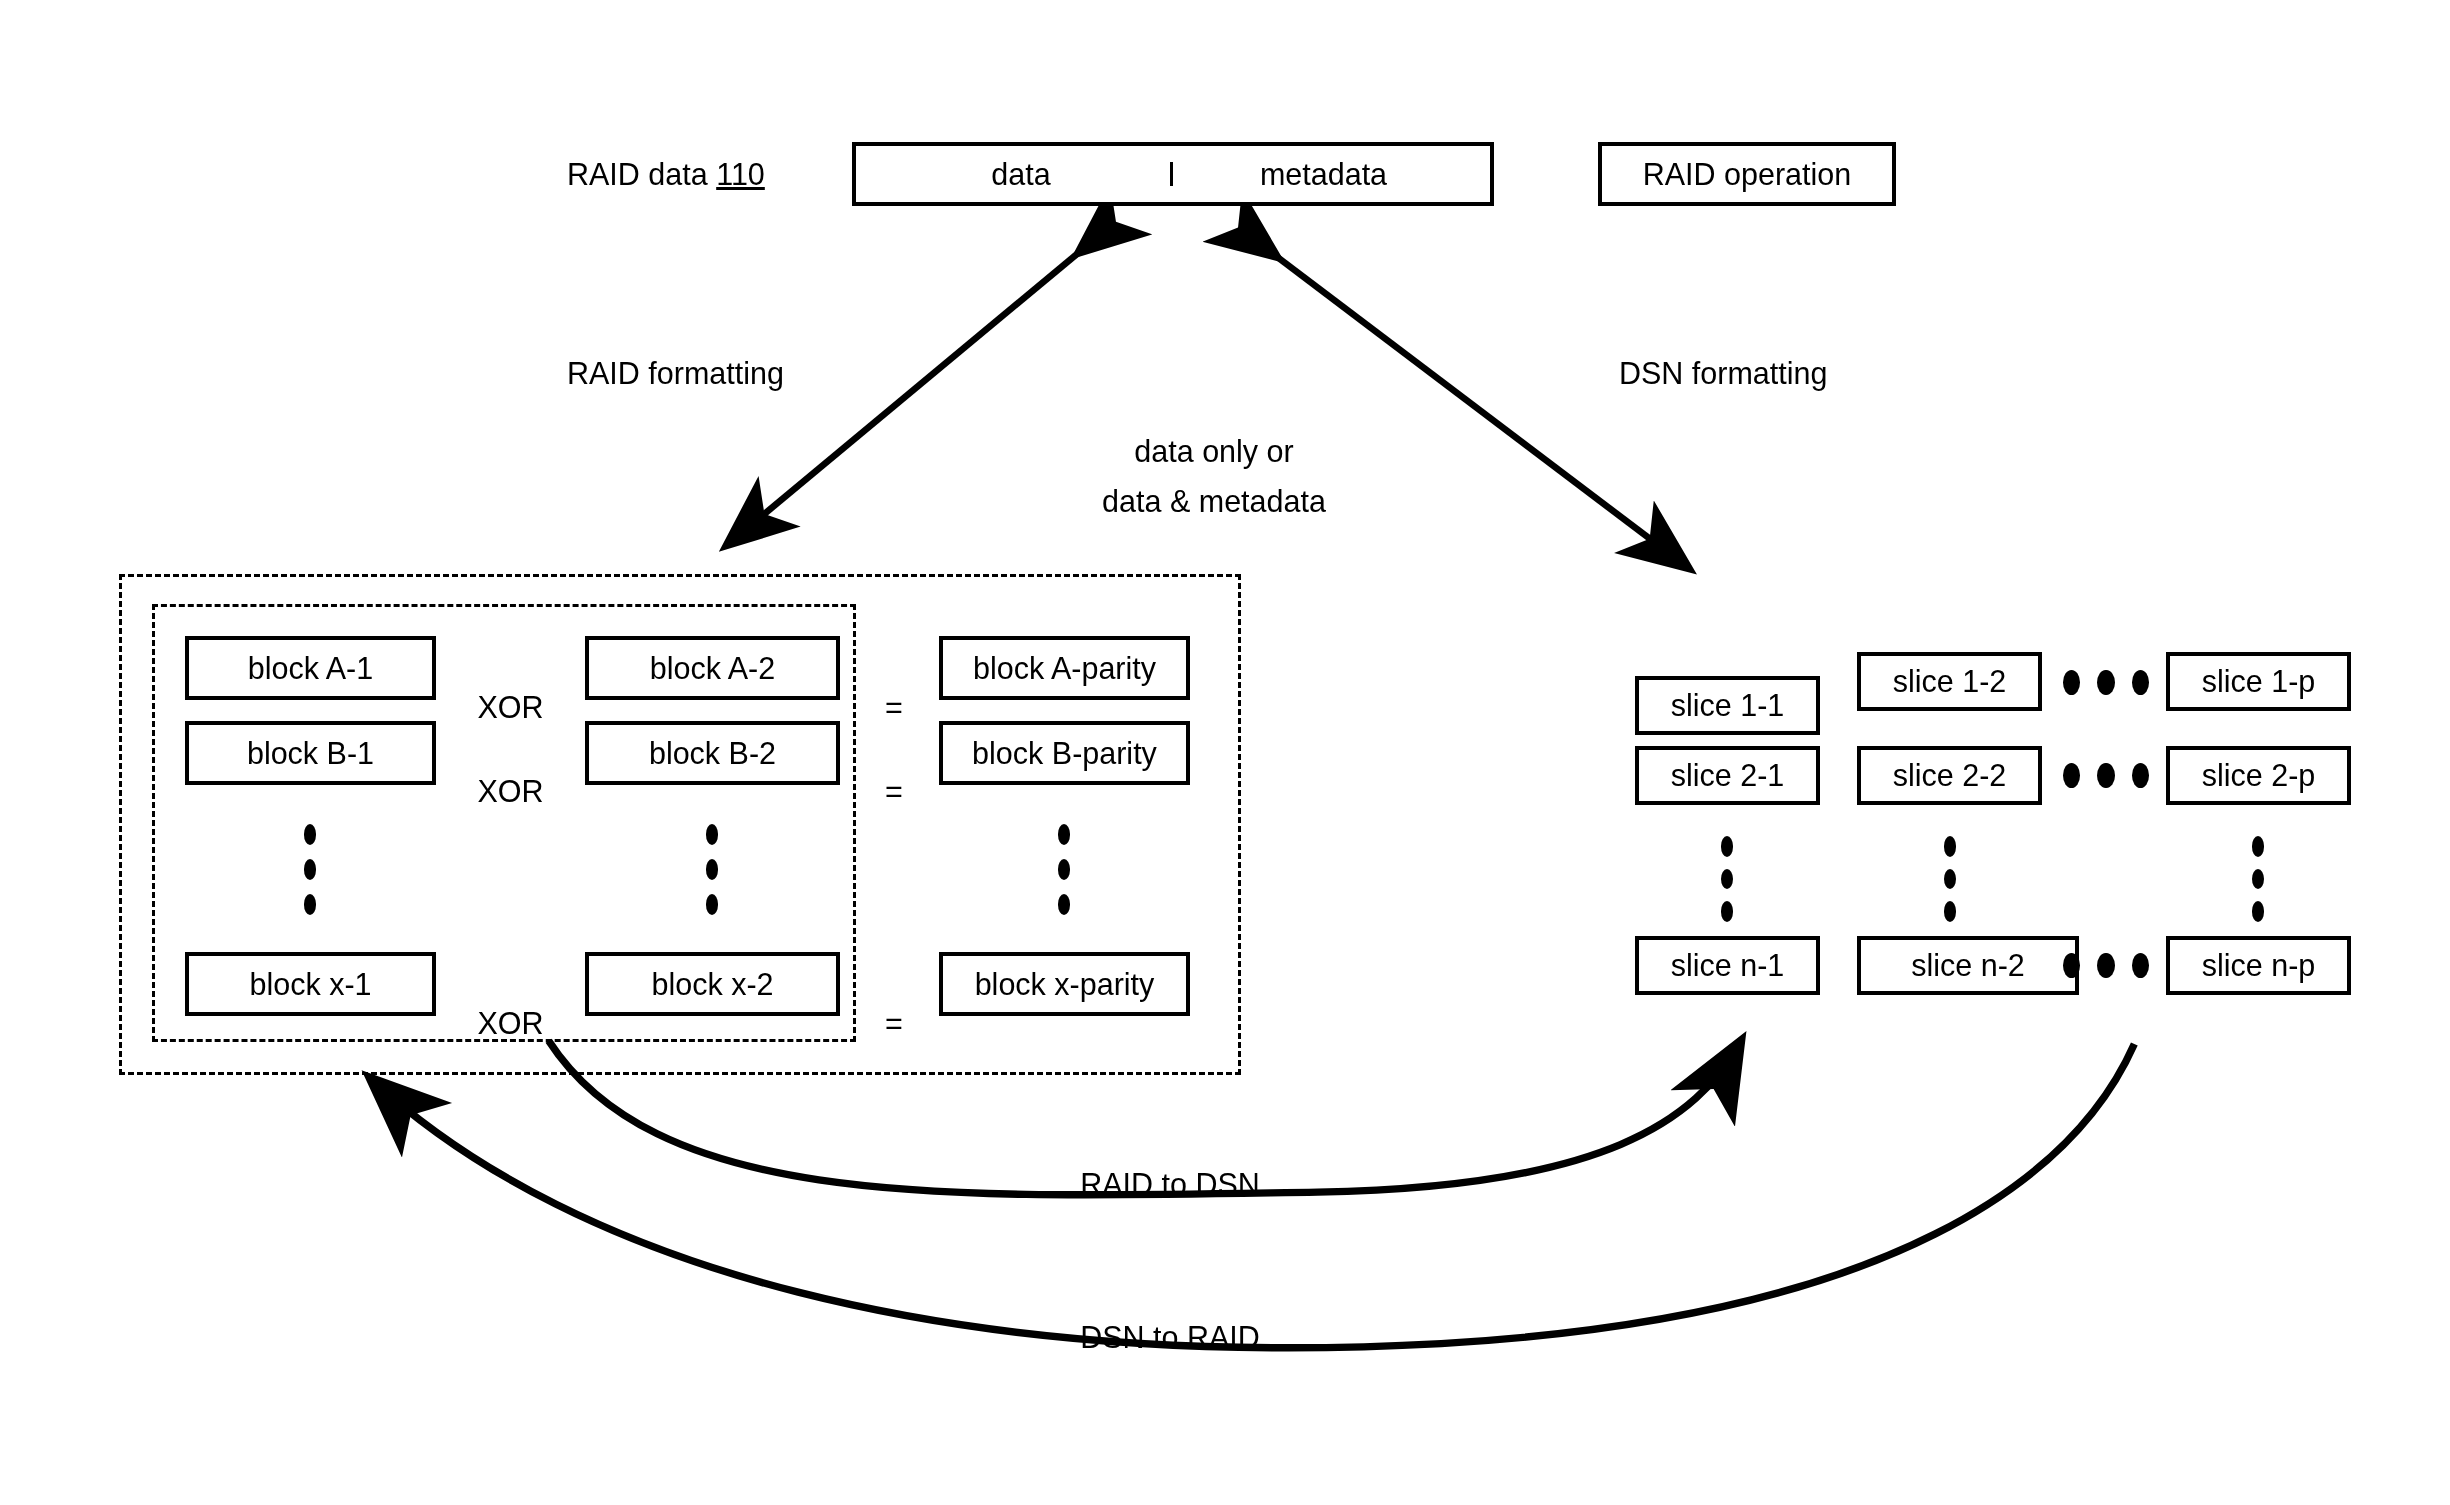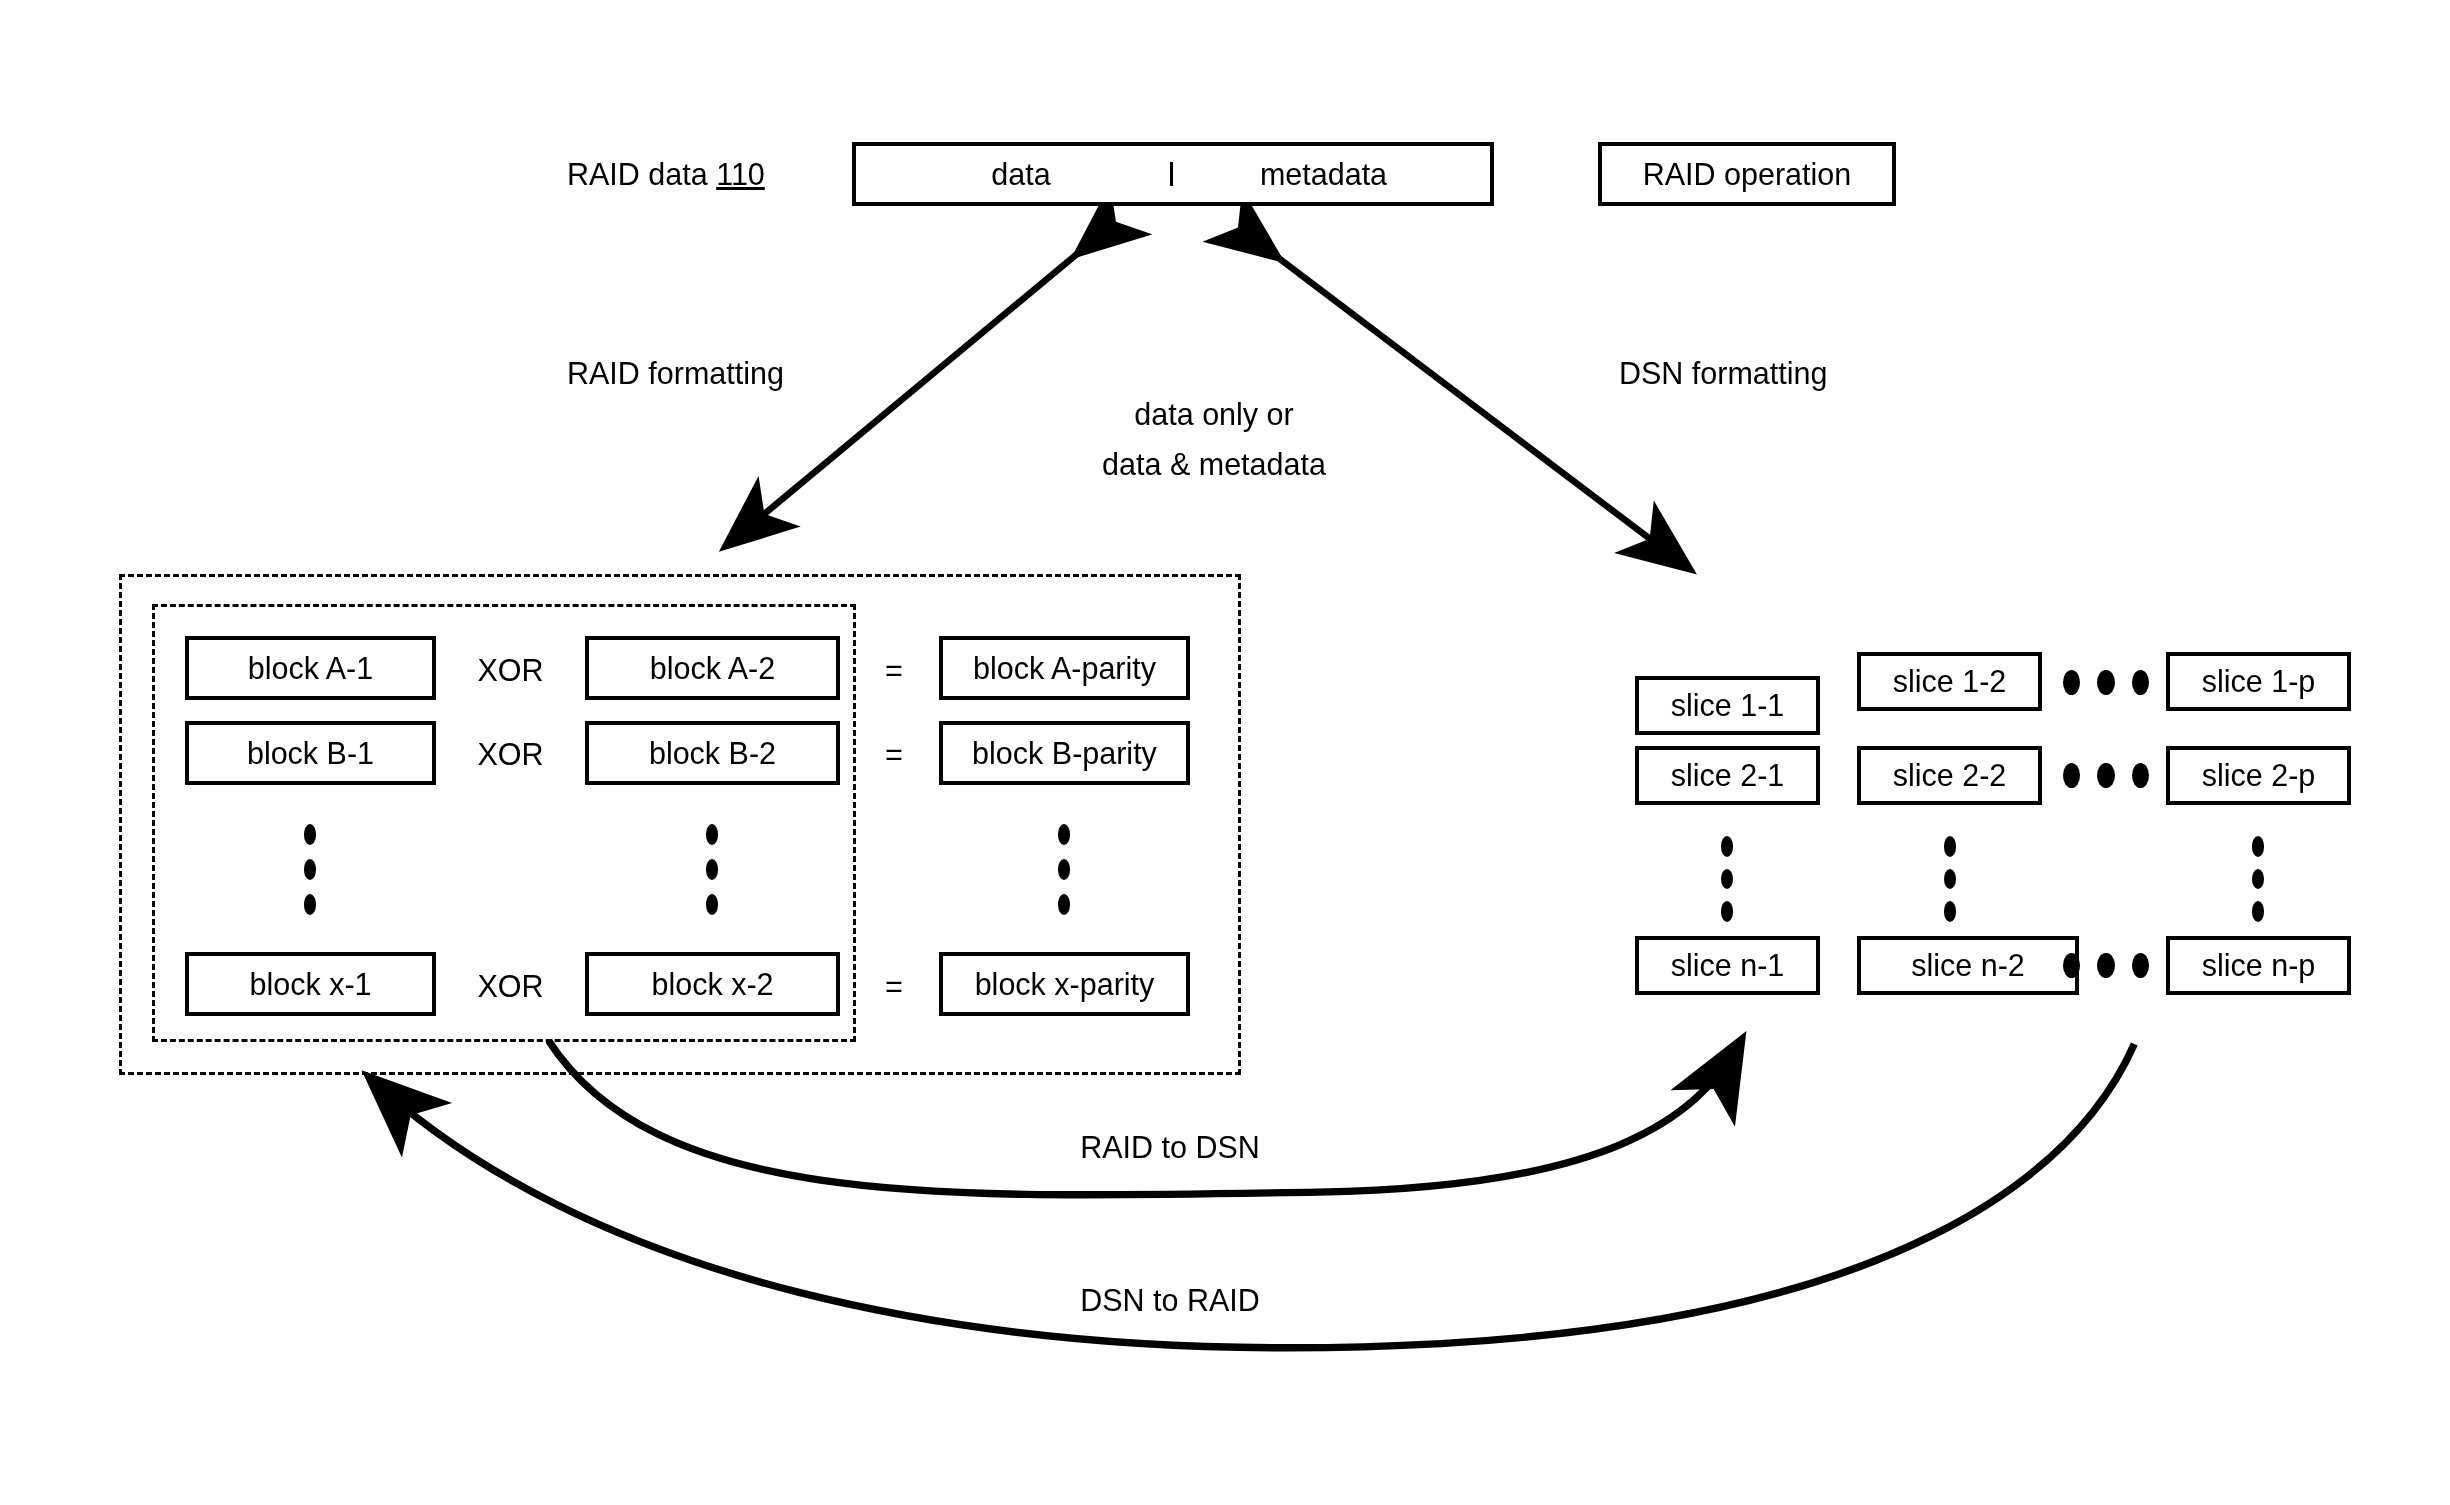--- a/index.html
+++ b/index.html
@@ -20,21 +20,21 @@
   }
 
   
   .label {
     position: absolute;
     font-size: 30.5px;
     line-height: 1.28;
     white-space: nowrap;
     color: #000;
   }
-  .label.center { text-align: center; }
+  .label.center { text-align: center; margin-top: 37px; }
   .u { text-decoration: underline; }
 
   
   .box {
     position: absolute;
     box-sizing: border-box;
     border: 4.1px solid #000;
     background: #fff;
     display: flex;
     align-items: center;

